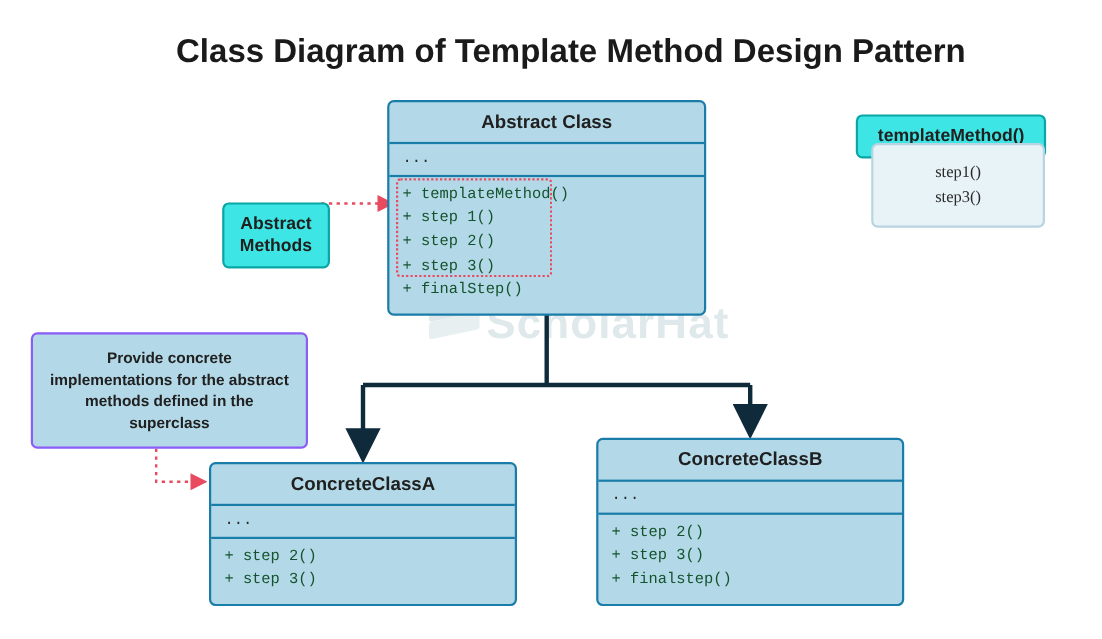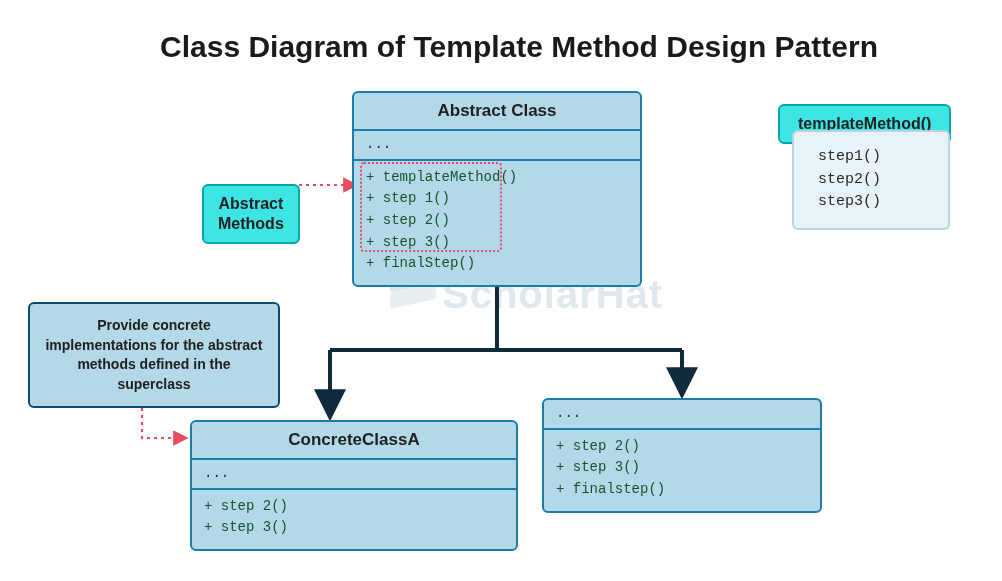--- a/index.html
+++ b/index.html
@@ -60,38 +60,39 @@
       color: #202020;
       text-align: center;
       padding: 8px 14px;
       font-size: 16px;
       line-height: 1.25;
       margin-top: 34px;
     }
     .callout-blue {
       position: absolute;
       background: #b3d9e8;
-      border: 2px solid #0c4a6e;
+      border: 2px solid #8b5cf6;
       border-radius: 6px;
       font-weight: 700;
       color: #202020;
       text-align: center;
       padding: 12px 14px;
       font-size: 14px;
       line-height: 1.4;
     }
     .plain-panel {
       position: absolute;
       background: #e8f3f8;
       border: 2px solid #b8d4e0;
       border-radius: 6px;
       padding: 14px 24px;
-      font-family: Liberation Mono, monospace;
+      font-family: Liberation Serif, serif;
       font-size: 15px;
       color: #2a2a2a;
+      text-align: center;
       line-height: 1.5;
     }
     .red-dashed {
       position: absolute;
       border: 2px dotted #e84a5f;
       border-radius: 4px;
       pointer-events: none;
     }
     .watermark {
       position: absolute;
@@ -170,38 +171,38 @@
   <span>Abstract</span><br>
   <span>Methods</span>
 </div>
 
 <div class="callout-cyan z3" style="top:70px; left:778px; padding:8px 18px;">
   <span>templateMethod()</span>
 </div>
 
 <div class="plain-panel z3" style="top:130px; left:792px; width:158px;">
   <div>step1()</div>
-  <div>step2()</div>
   <div>step3()</div>
 </div>
 
 <div class="callout-blue z3" style="top:302px; left:28px; width:252px;">
   <span>Provide concrete implementations for the abstract methods defined in the superclass</span>
 </div>
 
-<div class="uml-box z3" style="top:420px; left:190px; width:328px;">
+<div class="uml-box z3" style="top:420px; left:190px; width:280px;">
   <div class="uml-header">ConcreteClassA</div>
   <div class="uml-attrs">...</div>
   <div class="uml-methods">
     <div>+ step 2()</div>
     <div>+ step 3()</div>
   </div>
 </div>
 
 <div class="uml-box z3" style="top:398px; left:542px; width:280px;">
+  <div class="uml-header">ConcreteClassB</div>
   <div class="uml-attrs">...</div>
   <div class="uml-methods">
     <div>+ step 2()</div>
     <div>+ step 3()</div>
     <div>+ finalstep()</div>
   </div>
 </div>
 
 <svg class="arrows">
   <defs>

